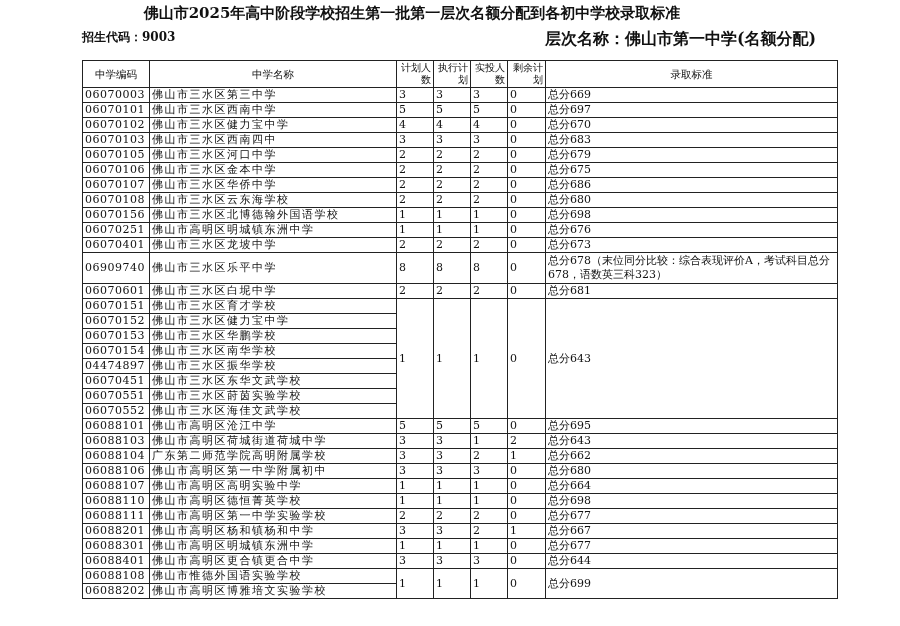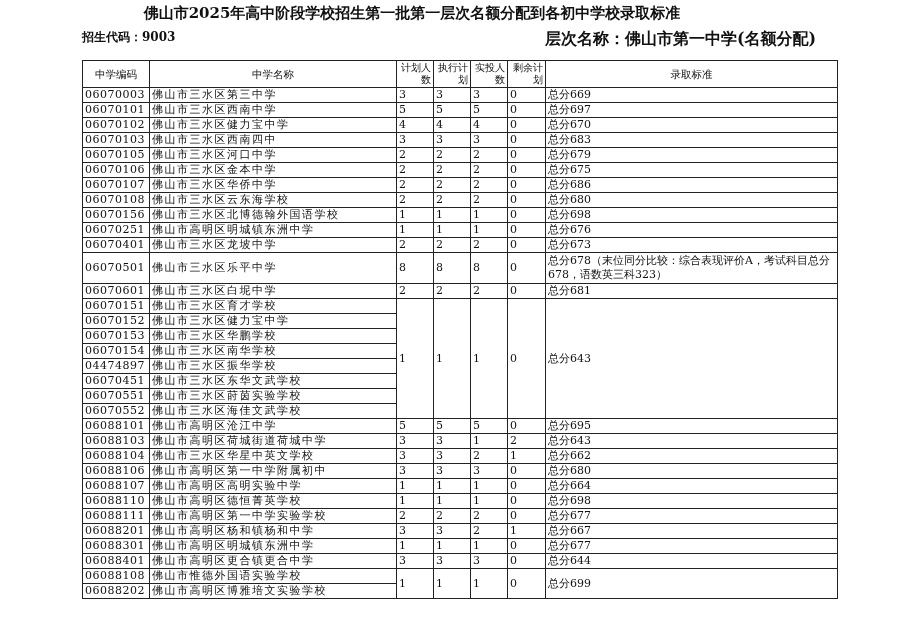--- a/index.html
+++ b/index.html
@@ -138,21 +138,21 @@
       <tr>
         <td class="code">06070401</td>
         <td class="name">佛山市三水区龙坡中学</td>
         <td>2</td>
         <td>2</td>
         <td>2</td>
         <td>0</td>
         <td class="std">总分673</td>
       </tr>
       <tr class="tall">
-        <td class="code">06070501</td>
+        <td class="code">06909740</td>
         <td class="name">佛山市三水区乐平中学</td>
         <td>8</td>
         <td>8</td>
         <td>8</td>
         <td>0</td>
         <td class="std">总分678（末位同分比较：综合表现评价A，考试科目总分678，语数英三科323）</td>
       </tr>
       <tr>
         <td class="code">06070601</td>
         <td class="name">佛山市三水区白坭中学</td>
@@ -212,21 +212,21 @@
         <td class="code">06088103</td>
         <td class="name">佛山市高明区荷城街道荷城中学</td>
         <td>3</td>
         <td>3</td>
         <td>1</td>
         <td>2</td>
         <td class="std">总分643</td>
       </tr>
       <tr>
         <td class="code">06088104</td>
-        <td class="name">佛山市三水区华星中英文学校</td>
+        <td class="name">广东第二师范学院高明附属学校</td>
         <td>3</td>
         <td>3</td>
         <td>2</td>
         <td>1</td>
         <td class="std">总分662</td>
       </tr>
       <tr>
         <td class="code">06088106</td>
         <td class="name">佛山市高明区第一中学附属初中</td>
         <td>3</td>

